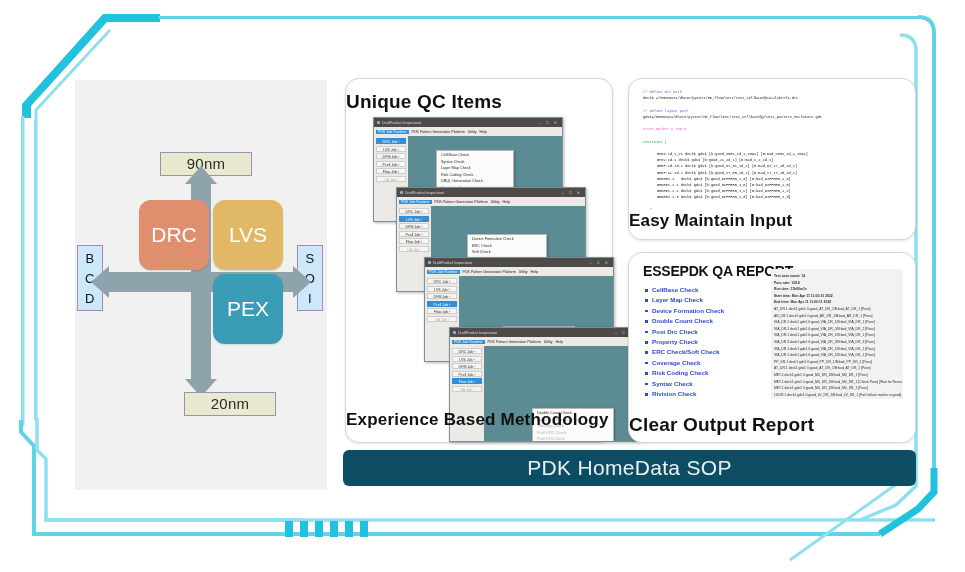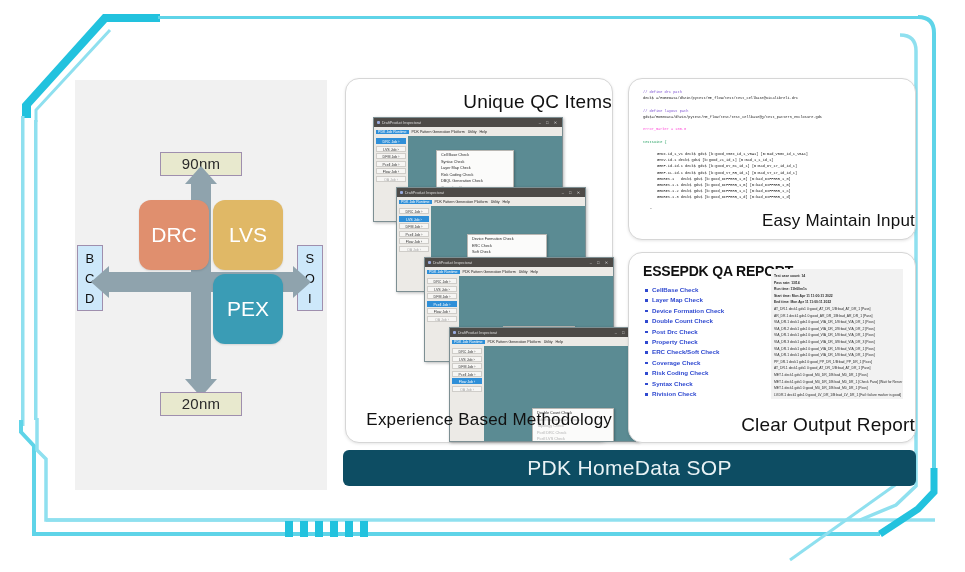--- a/index.html
+++ b/index.html
@@ -17,24 +17,24 @@
     position:absolute; left:75px; top:80px; width:252px; height:410px;
     background:#f1f1f1;
   }
 
   
   .quad-wrap{ position:absolute; left:75px; top:140px; width:252px; height:290px; }
 
   .nm-box{
     position:absolute; border:1px solid #9f8fae; background:#e8e9ce;
     font-size:15px; color:#2b2b2b; text-align:center; line-height:22px;
-    height:24px; width:82px; left:85px; letter-spacing:.2px;
+    height:24px; width:92px; left:85px; letter-spacing:.2px;
   }
   .nm-top{ top:12px; }
-  .nm-bottom{ top:252px; }
+  .nm-bottom{ top:252px;margin-left:24px; }
 
   .side-box{
     position:absolute; border:1px solid #9f8fae; background:#cde8fa;
     width:26px; height:66px; font-size:13px; color:#111; line-height:20px;
     text-align:center; padding-top:3px; letter-spacing:.5px;
   }
   .side-left{ left:2px; top:105px; }
   .side-right{ left:222px; top:105px; }
   .side-box span{ display:block; }
 
@@ -58,21 +58,21 @@
   .q-lvs{ left:138px; top:60px; background:#e0b866; }
   .q-pcell{ left:64px; top:134px; background:#9fd3e3; font-size:19px; }
   .q-pex{ left:138px; top:134px; background:#3a9cb5; }
 
   
   .card{
     position:absolute; background:#ffffff; border:1px solid #d6d6d6;
     border-radius:14px; box-shadow:0 1px 3px rgba(0,0,0,.10);
   }
   .card-title{
-    position:absolute; width:100%; text-align:right; font-weight:normal;
+    position:absolute; width:100%; text-align:left; font-weight:bold;
     color:#111; letter-spacing:.2px;
   }
 
   
   #qc-card{ left:345px; top:78px; width:268px; height:365px; }
   #qc-card .t-top{ top:12px; font-size:19px; }
   #qc-card .t-bot{ bottom:12px; font-size:17px; }
 
   
   .win{

